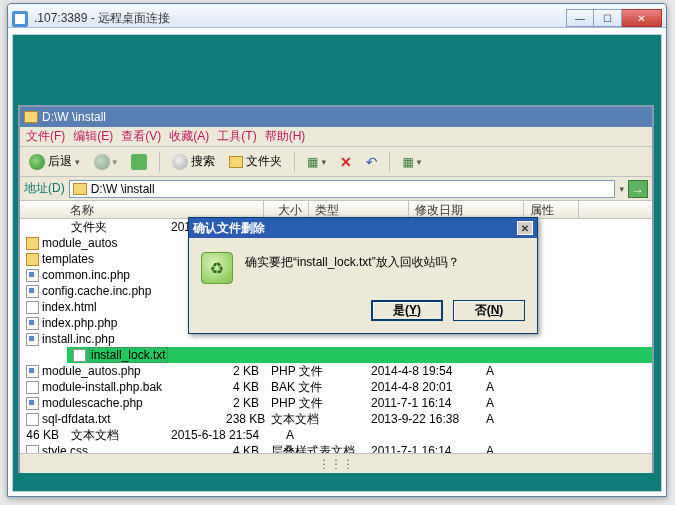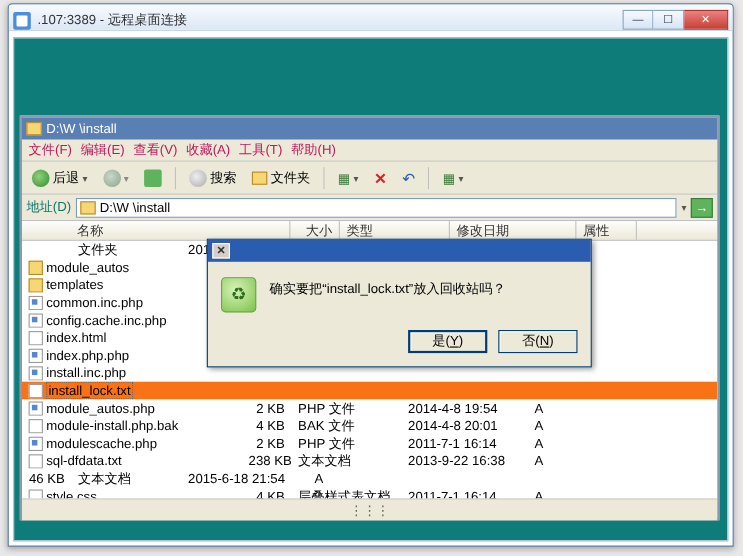--- a/index.html
+++ b/index.html
@@ -59,36 +59,36 @@
 .row .cdate { width: 115px; }
 .row .cattr { width: 55px; }
 .file-ico { width: 13px; height: 13px; flex-shrink: 0; }
 .ico-folder { background: #f7d774; border: 1px solid #b88a2b; }
 .ico-php { background: #fff; border: 1px solid #999; position: relative; }
 .ico-php::after { content:""; position:absolute; left:2px; top:2px; width:5px; height:5px; background:#5588cc; }
 .ico-html { background: #fff; border: 1px solid #999; }
 .ico-txt { background: #fff; border: 1px solid #999; }
 .ico-css { background: #fff; border: 1px solid #999; }
 .ico-bak { background: #fff; border: 1px solid #999; }
-.row.selected { background: #f97316; }
+.row.selected { background: #22c55e; margin-left: 47px; }
 .row.selected .cname span.label { border: 1px dotted #666; padding: 0 1px; }
 
 .exp-status { height: 20px; background: #ece9d8; border-top: 1px solid #c0c0c0; display:flex; align-items:center; justify-content:center; color:#666; }
 
 
 .dialog { position: absolute; left: 175px; top: 182px; width: 350px; background: #ece9d8; border: 1px solid #003c74; box-shadow: 2px 2px 5px rgba(0,0,0,0.4); }
 .dlg-titlebar { height: 20px; background: linear-gradient(#2a5db0,#2a5db0); color: #fff; display: flex; align-items: center; padding: 0 4px; font-size: 11px; font-weight: bold; }
 .dlg-titlebar .t { flex: 1; }
 .dlg-close { width: 16px; height: 14px; background: #d4d0c8; border: 1px solid #fff; color: #333; display: flex; align-items: center; justify-content: center; font-size: 10px; }
 .dlg-body { padding: 14px 12px 10px 12px; display: flex; gap: 12px; }
 .dlg-icon { width: 32px; height: 32px; border-radius: 4px; background: radial-gradient(circle at 40% 35%, #d8f3b8, #7dc24a); border:1px solid #5aa032; position:relative; flex-shrink:0; }
 .dlg-icon::after { content:"♻"; position:absolute; inset:0; display:flex; align-items:center; justify-content:center; font-size:16px; color:#2e6e1e; }
 .dlg-msg { color: #000; padding-top: 2px; }
 .dlg-buttons { display: flex; justify-content: flex-end; gap: 10px; padding: 6px 12px 12px 12px; }
-.dlg-btn { min-width: 72px; height: 21px; background: #ece9d8; border: 1px solid #003c74; box-shadow: inset 1px 1px 0 #fff; display: flex; align-items: center; justify-content: center; }
+.dlg-btn { min-width: 72px; height: 21px; background: #ece9d8; border: 1px solid #003c74; box-shadow: inset 1px 1px 0 #fff; display: flex; align-items: center; justify-content: center; font-weight: bold; }
 .dlg-btn.default { border: 2px solid #003c74; }
 .underline { text-decoration: underline; }
 </style>
 </head>
 <body>
 
 <div class="rdp-window">
   <div class="rdp-titlebar">
     <span class="icon"></span>
     <span class="rdp-title">.107:3389 - 远程桌面连接</span>
@@ -314,20 +314,21 @@
             <div class="cattr">A</div>
           </div>
         </div>
       <div class="exp-status">
           <span>⋮⋮⋮</span>
         </div>
     </div>
 
     <div class="dialog">
       <div class="dlg-titlebar">
+        <span class="t">确认文件删除</span>
         <span class="dlg-close">✕</span>
       </div>
       <div class="dlg-body">
         <div class="dlg-icon"></div>
         <div class="dlg-msg">确实要把“install_lock.txt”放入回收站吗？</div>
       </div>
       <div class="dlg-buttons">
         <div class="dlg-btn default">
             <span>是(<span class="underline">Y</span>)</span>
           </div>

